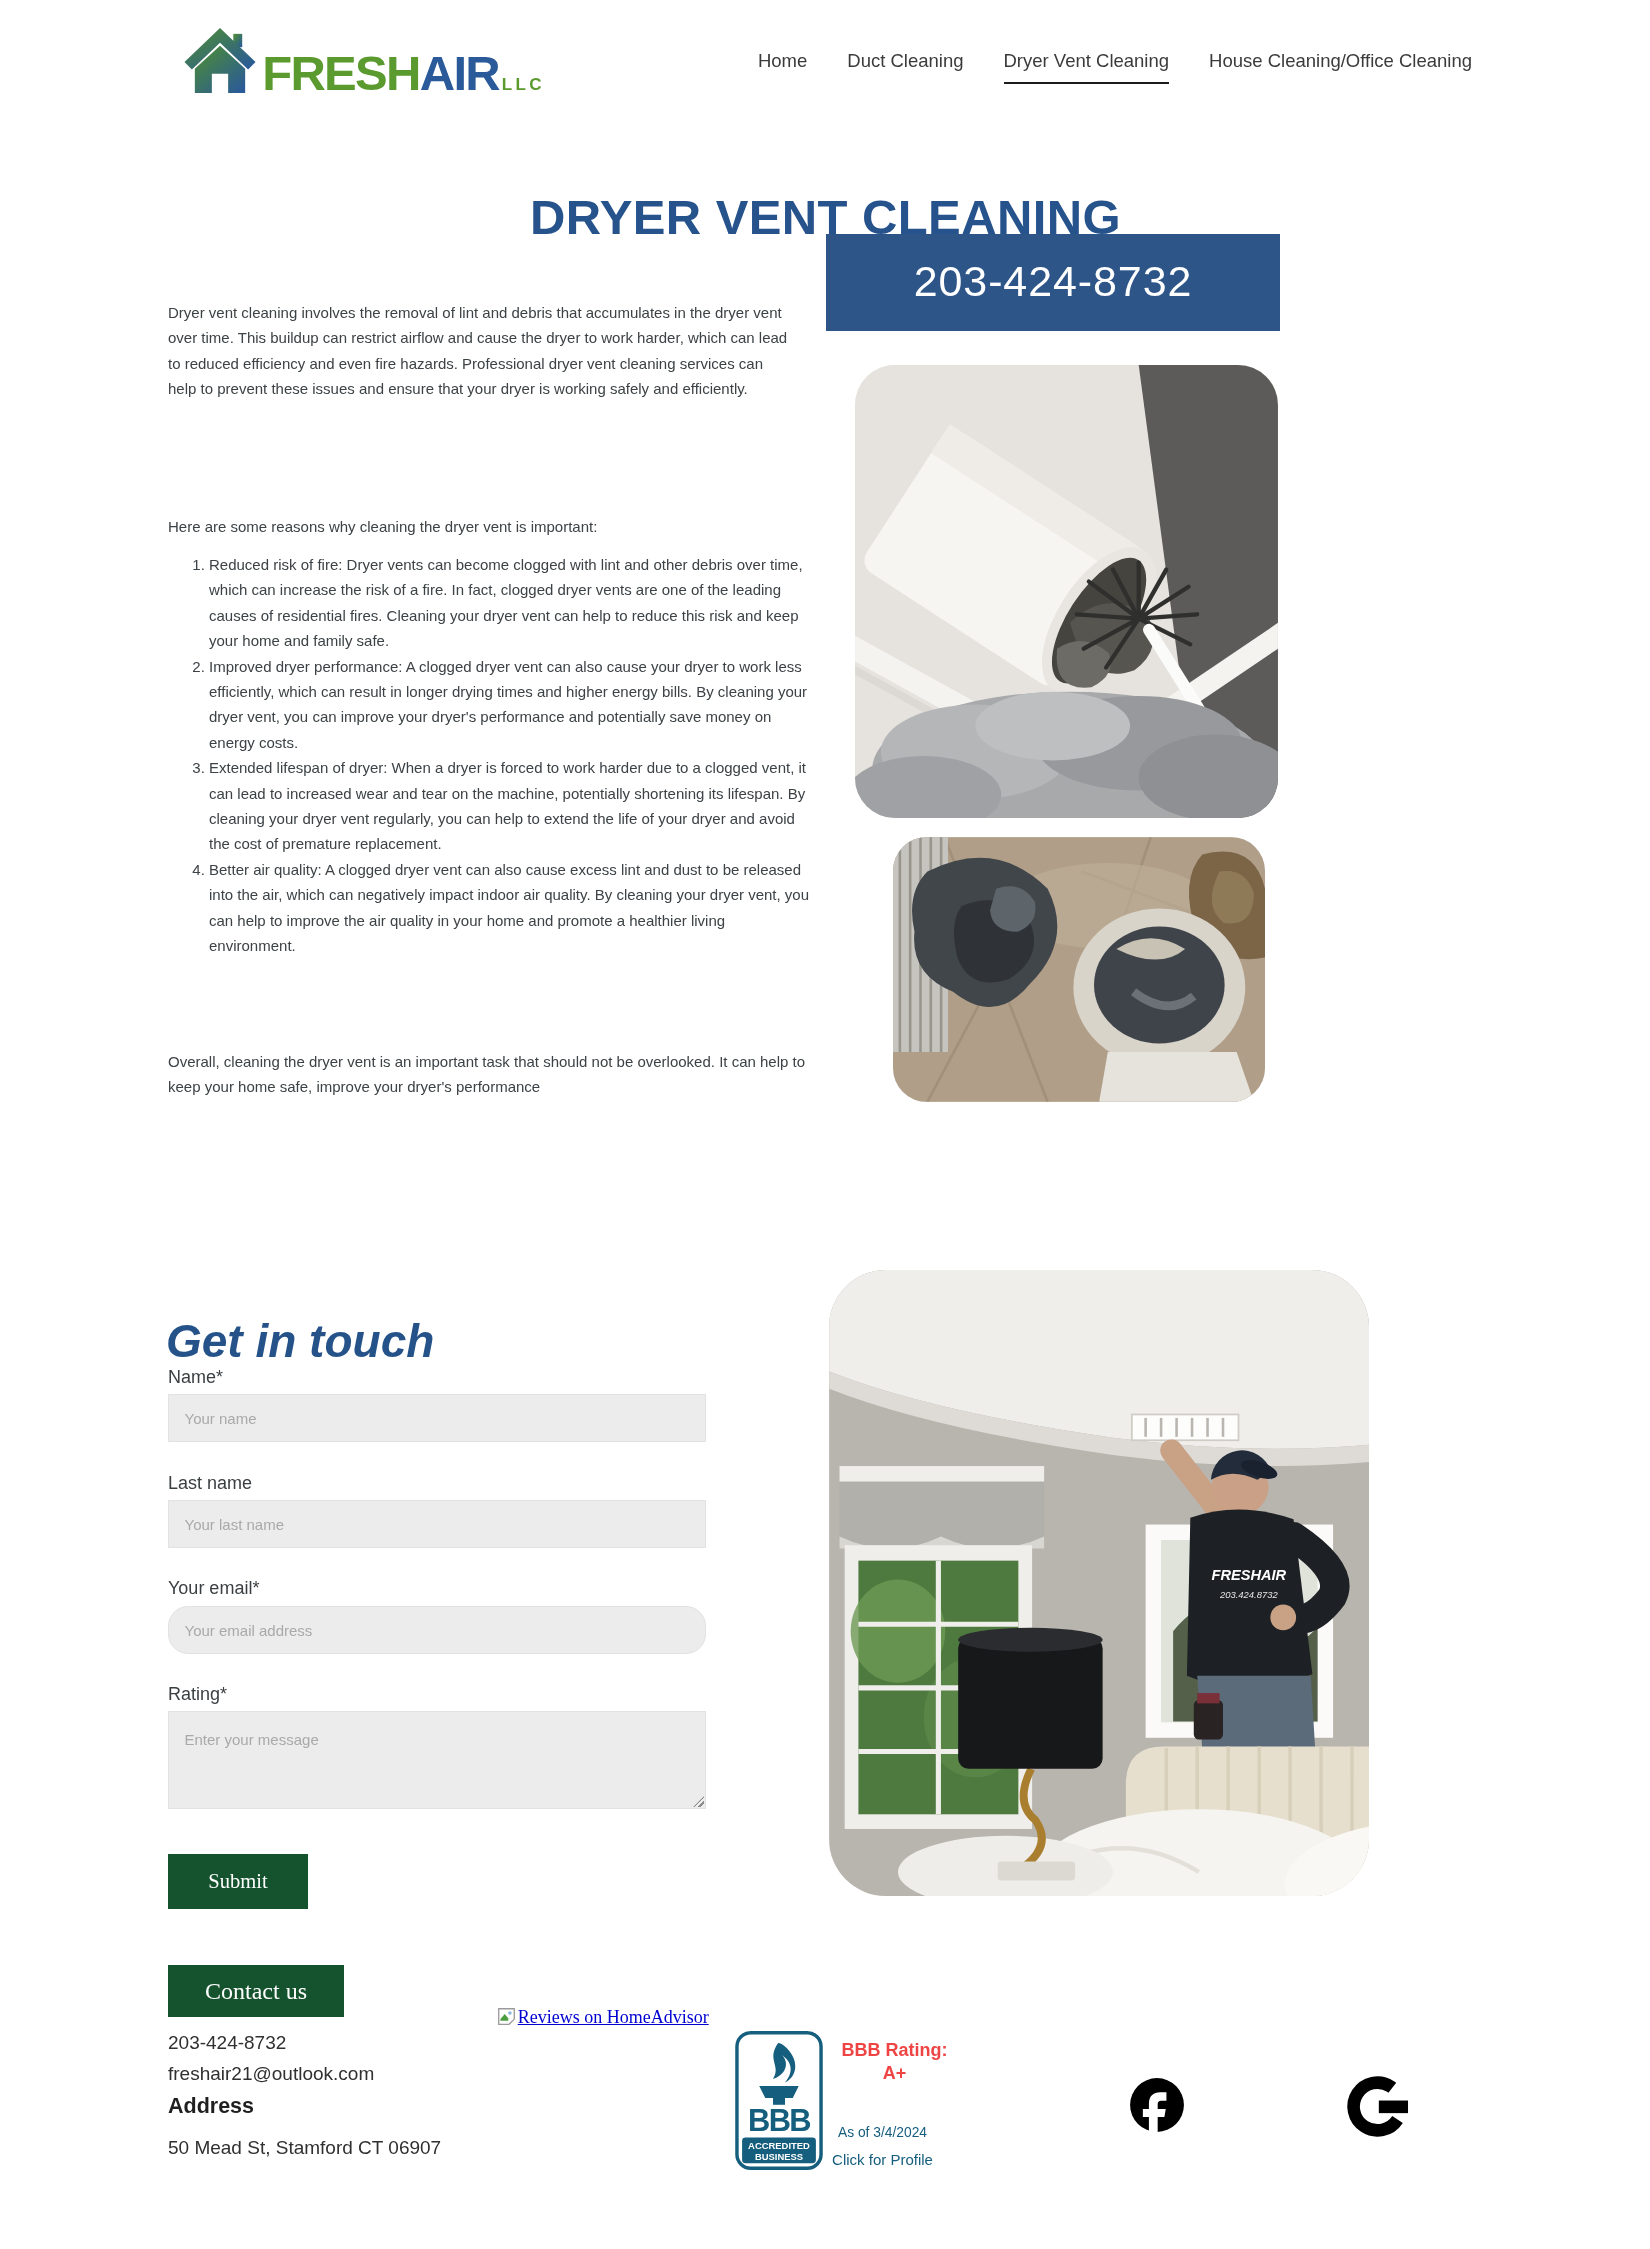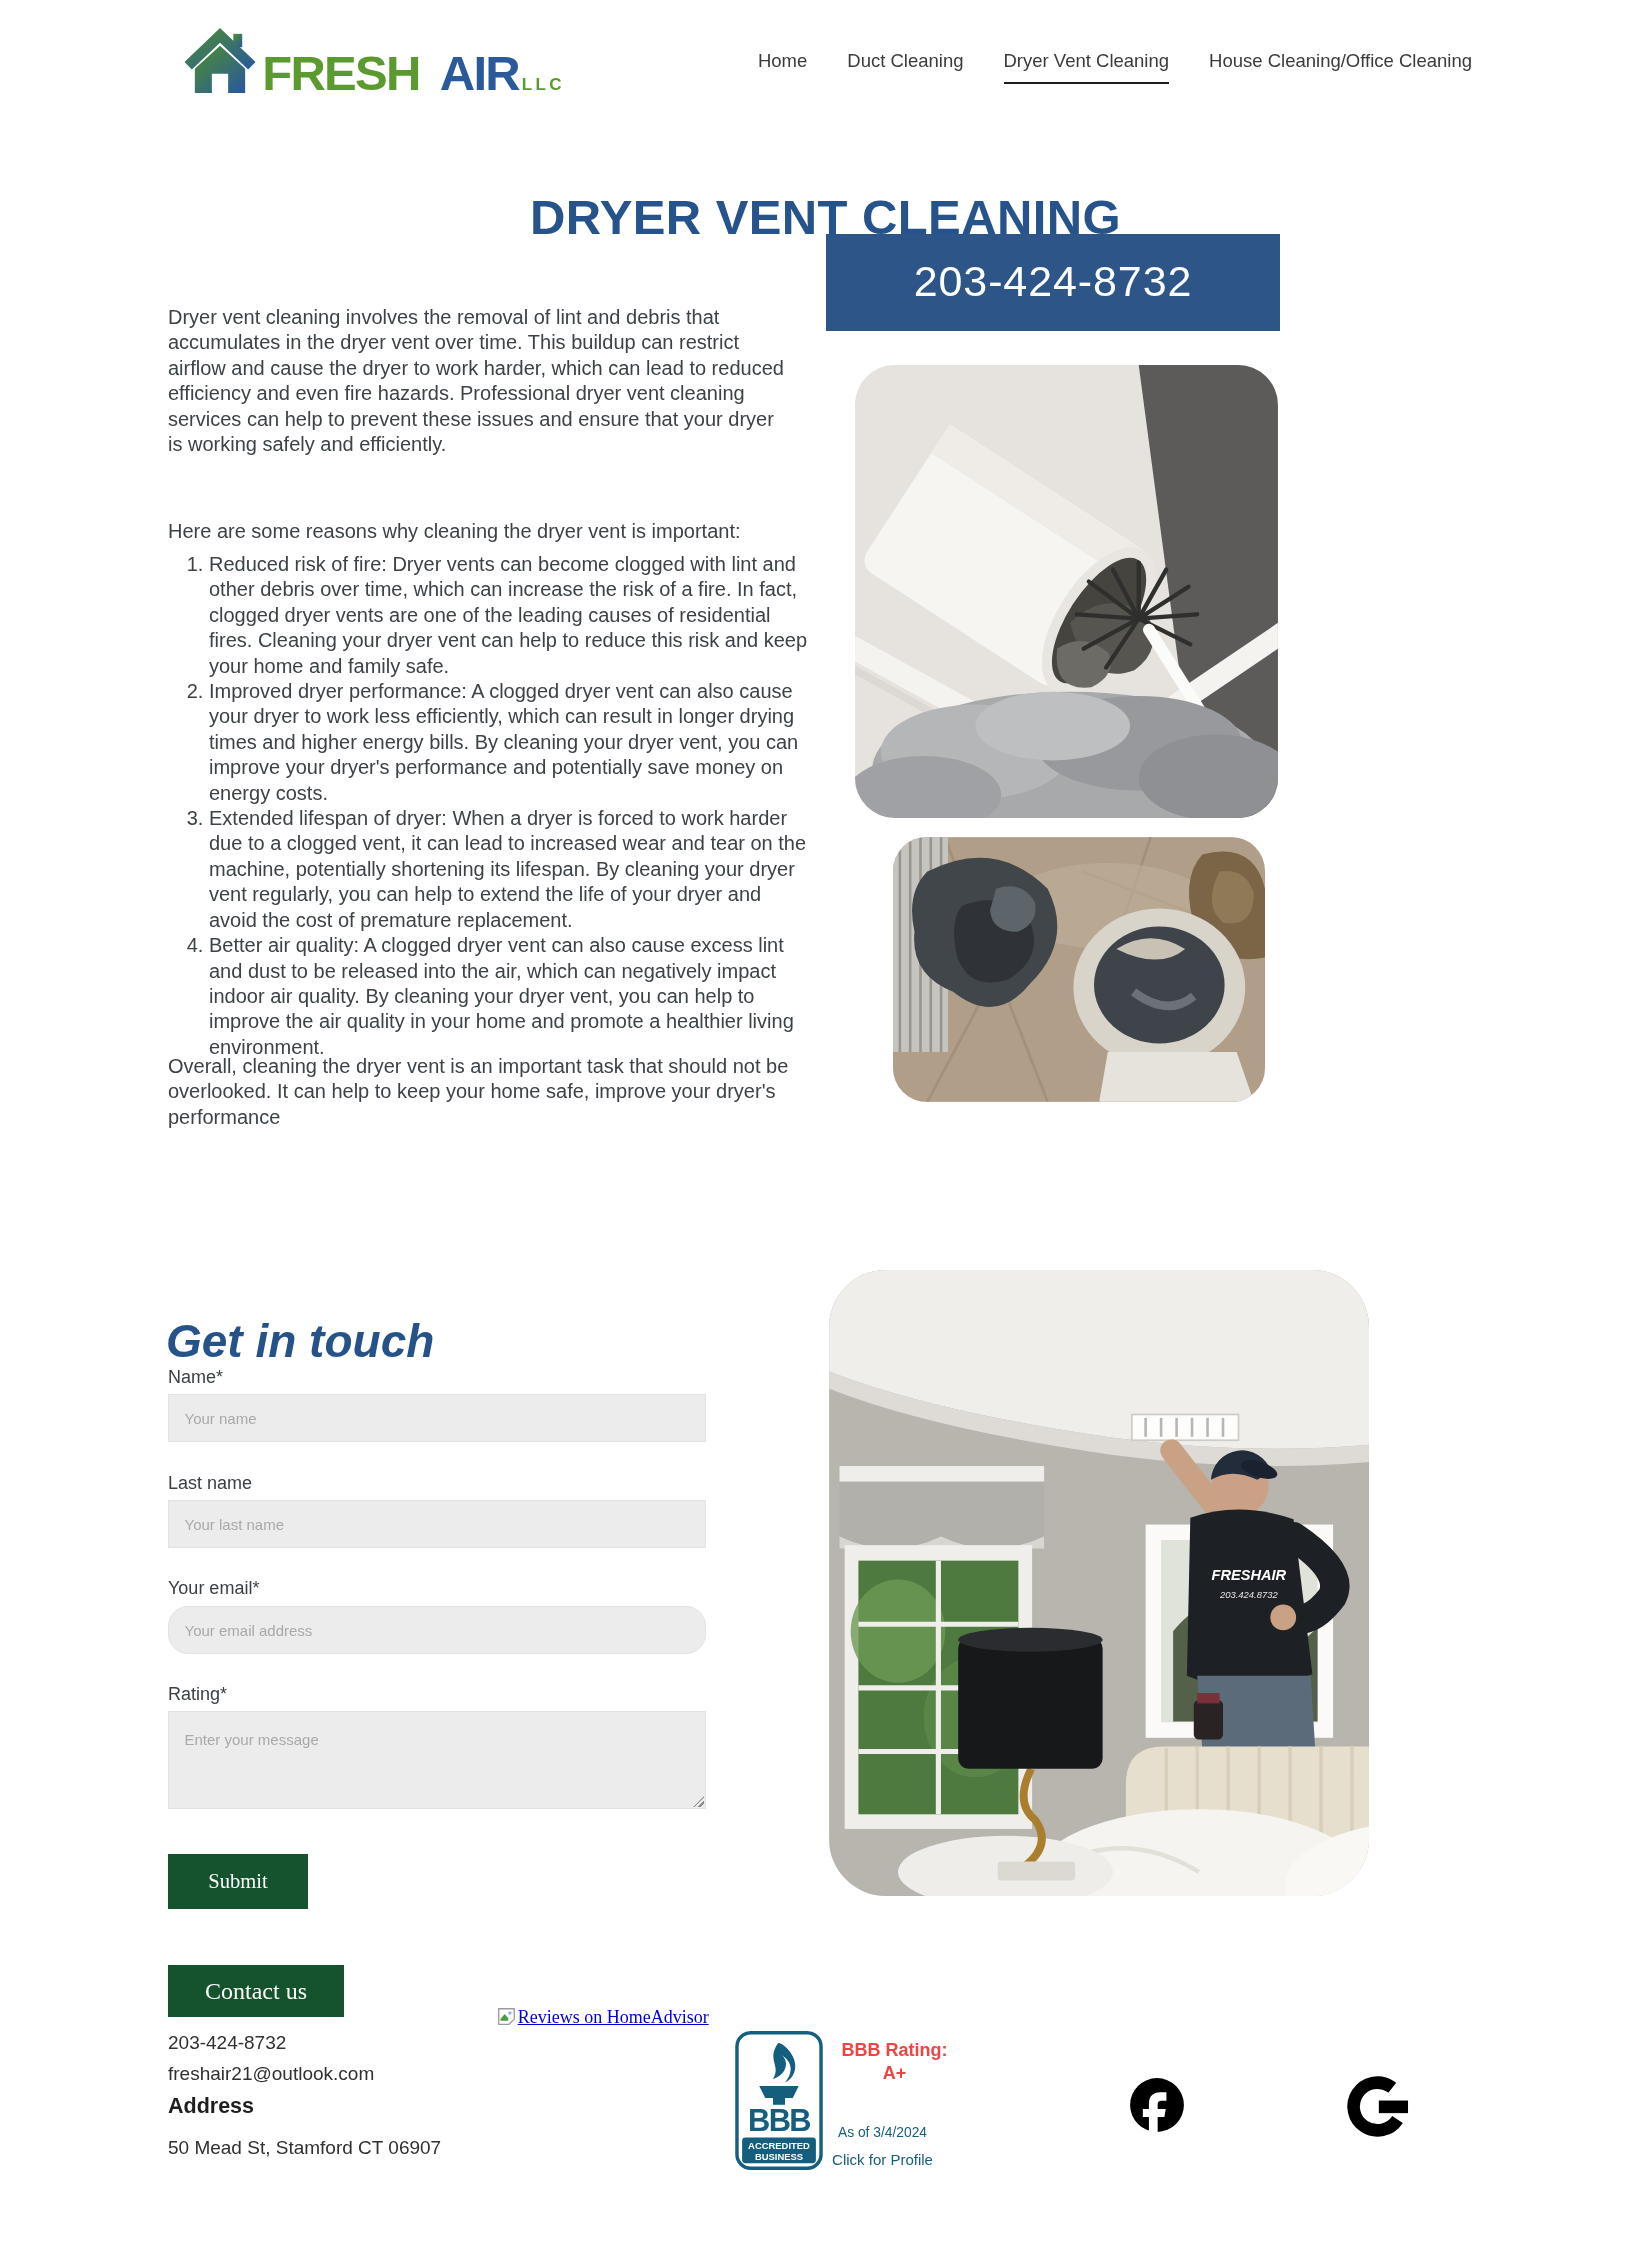--- a/index.html
+++ b/index.html
@@ -5,21 +5,21 @@
   * { box-sizing: border-box; }
   html,body { margin:0; padding:0; }
   body {
     width:1651px; height:2250px; position:relative; background:#ffffff;
     font-family:"Liberation Sans", sans-serif; color:#3c4245;
   }
   .abs { position:absolute; }
 
   
   .logo { left:183px; top:26px; display:flex; align-items:flex-end; }
-  .logo .word { font-weight:bold; font-size:49px; line-height:1; letter-spacing:-1.7px;margin-left:20px; }
+  .logo .word { font-weight:bold; font-size:49px; line-height:1; letter-spacing:-1.7px; }
   .logo .fresh { color:#5a9a2e; margin-left:5.2px; }
   .logo .air   { color:#2a5a99; }
   .logo .llc   { color:#5a9a2e; font-weight:bold; font-size:17px; letter-spacing:3.4px; margin:0 0 2.6px 2.6px; }
 
   .nav { top:50px; right:179px; display:flex; gap:40px; }
   .nav a {
     font-size:18.5px; color:#3b3b3b; text-decoration:none; padding-bottom:10.3px; cursor:pointer;
   }
   .nav a.active { border-bottom:2.1px solid #1c1c1c; }
 
@@ -27,21 +27,21 @@
   .page-title {
     left:0; top:156px; width:1651px; text-align:center;
     font-size:49px; font-weight:bold; color:#27538d; letter-spacing:0.4px;
   }
   .phone-banner {
     left:826px; top:234px; width:454px; height:97px; background:#2d5588;
     color:#ffffff; font-size:43px; text-align:center; line-height:95px; letter-spacing:0.9px;
   }
 
   
-  .bodytext { font-size:20px; line-height:25.4px; color:#3c4245; }
+  .bodytext { font-size:15px; line-height:25.4px; color:#3c4245; }
   .intro  { left:168px; top:285px; width:621px; }
   .lead   { left:168px; top:499px; width:641px; }
   .reasons-wrap { left:168px; top:552px; width:645px; }
   ol.reasons { margin:0; padding:0 0 0 41px; }
   ol.reasons li { margin:0; padding:0; }
   .outro { left:168px; top:1034px; width:641px; }
 
   
   .photo { overflow:hidden; background:#e8e6e2; }
   .photo svg { display:block; }

